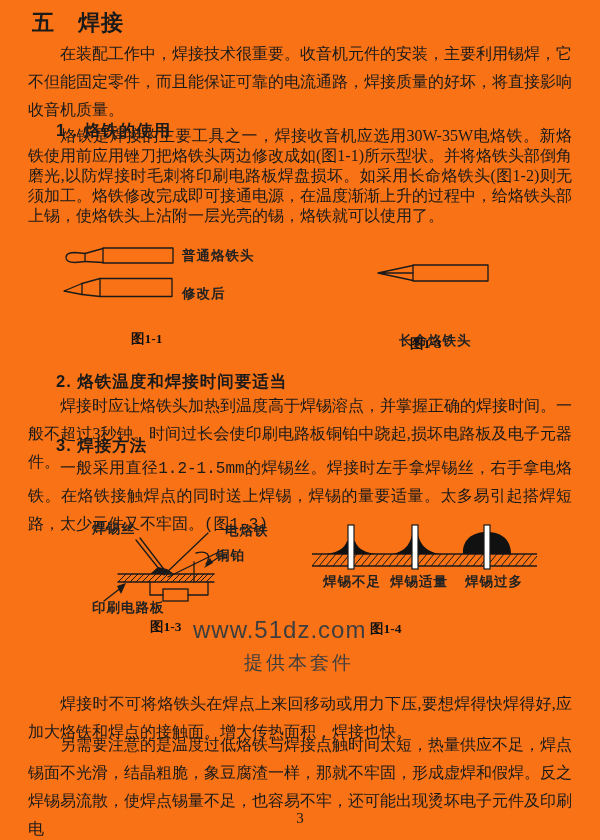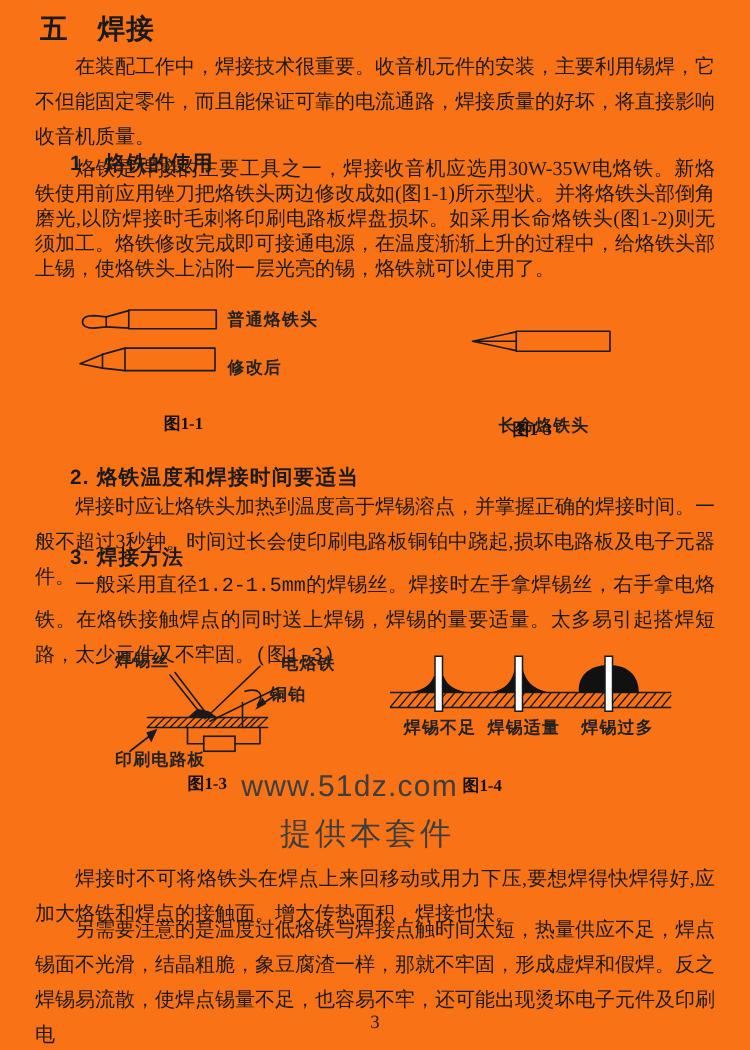--- a/index.html
+++ b/index.html
@@ -32,21 +32,21 @@
     white-space:nowrap;
   }
   .figcaption{
     position:absolute;font-size:13.5px;color:#111;white-space:nowrap;
   }
   .watermark{
     font-family:"Liberation Sans", sans-serif;
     color:#3e3e3e;z-index:5;white-space:nowrap;
   }
   .wm1{font-size:24px;letter-spacing:1px;}
-  .wm2{font-size:25px;letter-spacing:3px;}
+  .wm2{font-size:19px;letter-spacing:3px;margin-left:20px;}
   .pageno{width:600px;text-align:center;font-size:15px;}
   svg{display:block;}
 </style>
 </head>
 <body>
 
 <div class="page">
 
   <div class="abs title" style="left:32px;top:8px;">五　焊接</div>
 

